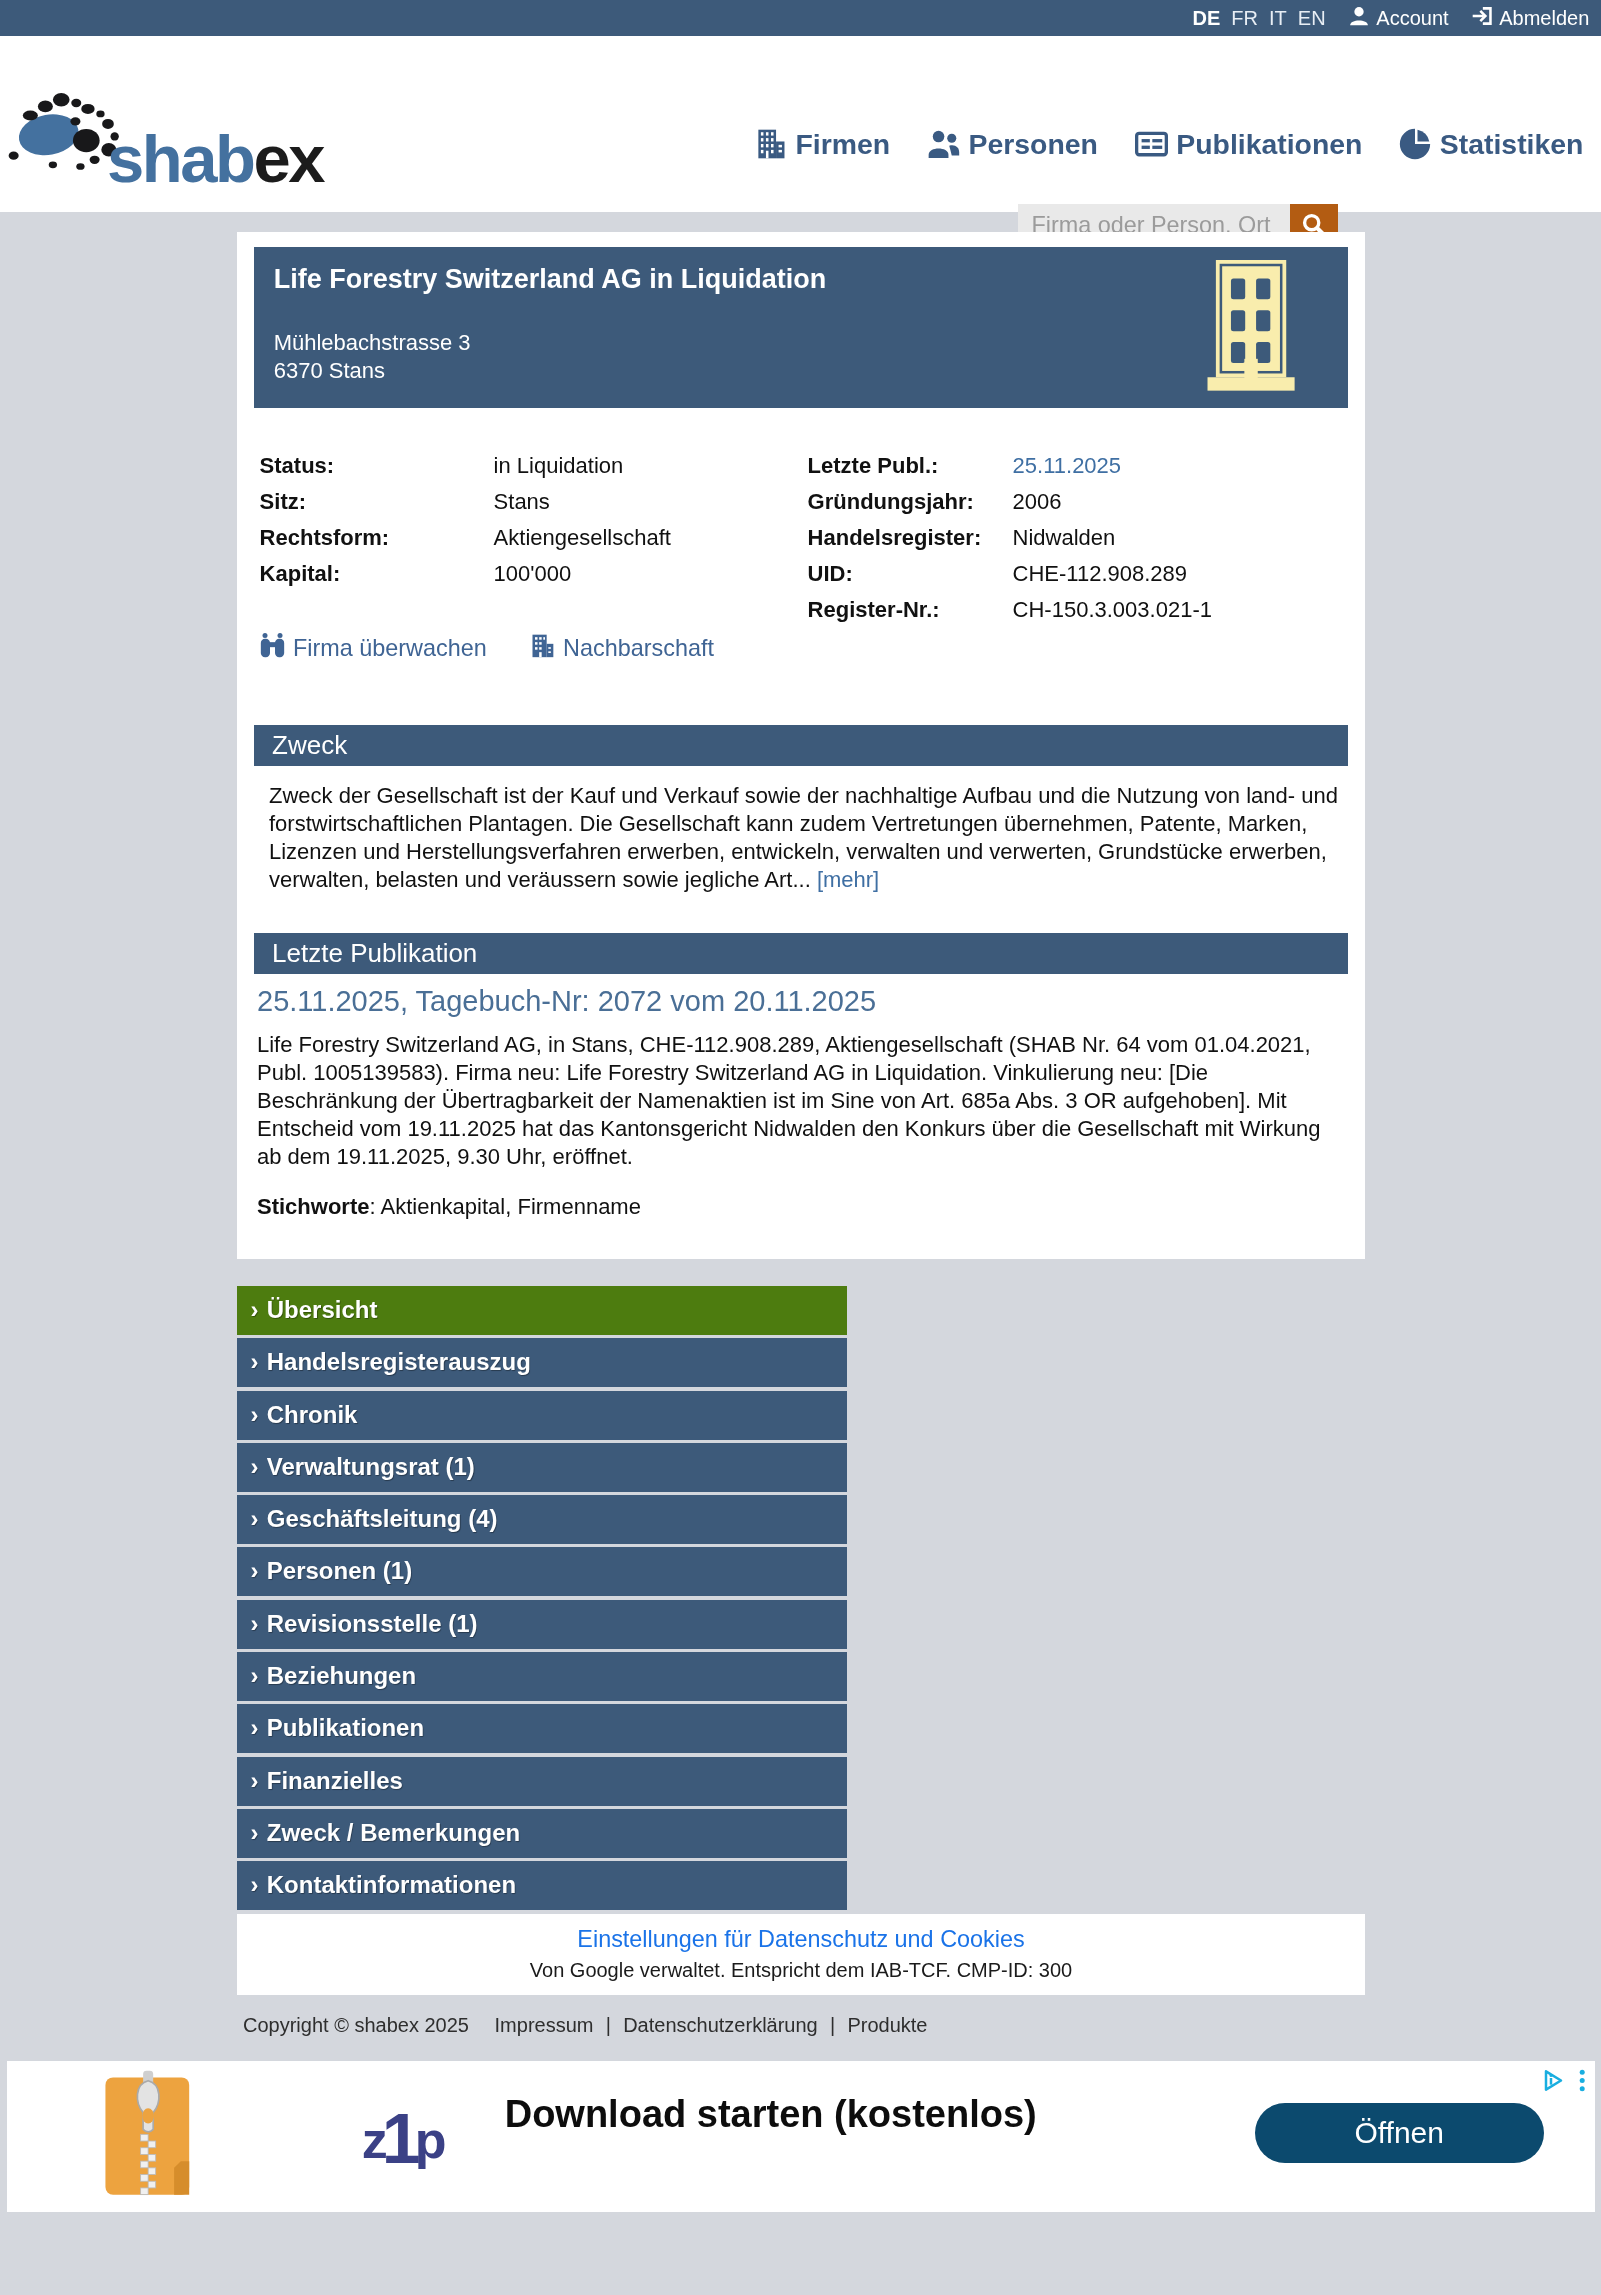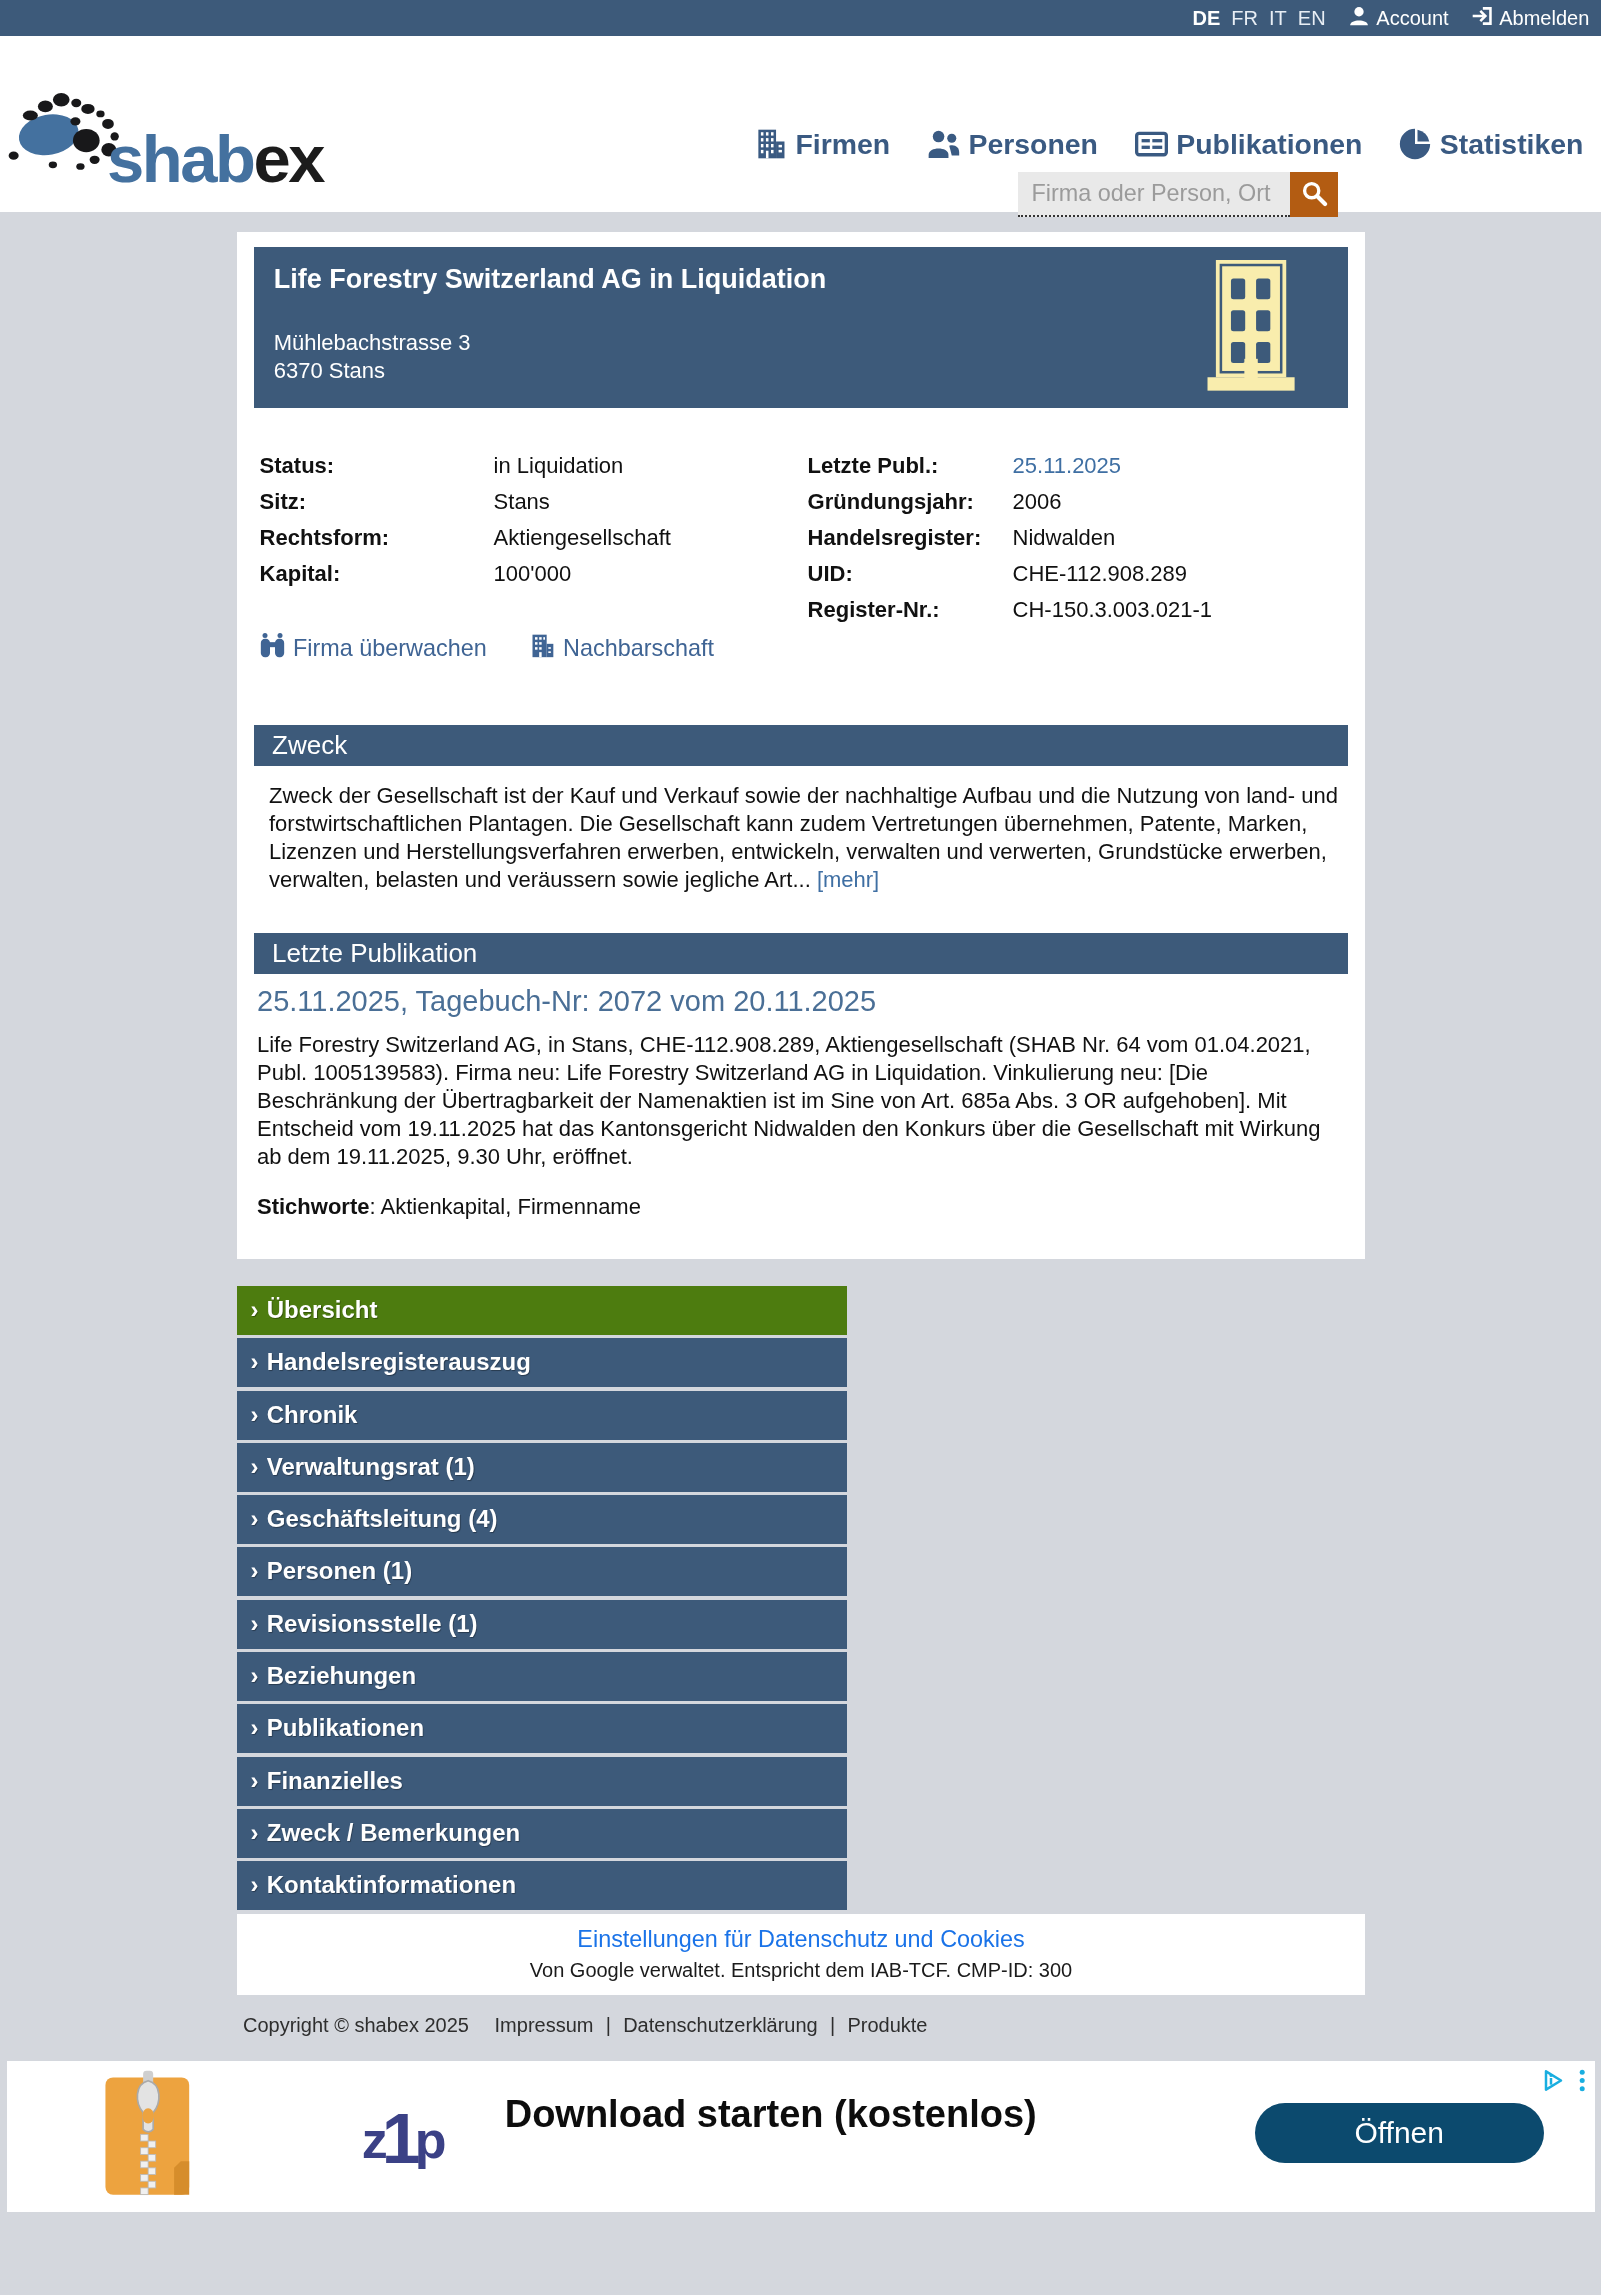--- a/index.html
+++ b/index.html
@@ -16,21 +16,21 @@
   .topbtn { display:flex; align-items:center; gap:6.7px; cursor:pointer; }
 
   
   .header { position:absolute; top:36px; left:0; width:100%; height:176px; background:#fff; }
   .logo { position:absolute; left:5px; top:42px; width:385px; height:109px; }
   .logo-text { position:absolute; left:102px; top:42px; font-size:67px; font-weight:bold; letter-spacing:-2.5px;text-align:center; }
   .logo-blue { color:#44719f; }
   .logo-black { color:#1c1c1c; }
   .nav { position:absolute; top:92px; right:17.6px; display:flex; gap:37px; }
   .nav-item { display:flex; align-items:flex-start; gap:8.4px; color:#3a5a82; font-size:28.4px; font-weight:bold; cursor:pointer; }
-  .searchbar { position:absolute; top:136px; right:263px; display:flex; }
+  .searchbar { position:absolute; top:168px; right:263px; display:flex; }
   .searchbar input { width:272px; height:45px; background:#e9e9e9; border:none; border-bottom:2.5px dotted #333;
                      font-size:23.4px; color:#444; padding:0 13.4px; font-family:"Liberation Sans",sans-serif; outline:none; }
   .searchbar input::placeholder { color:#9b9b9b; }
   .search-btn { width:48px; height:45px; background:#b35c12; border:none; cursor:pointer;
                 display:flex; align-items:center; justify-content:center; }
 
   
   .card { position:absolute; left:237px; top:232px; width:1128px; height:1027px; background:#fff; }
   .hero { position:absolute; left:16.7px; top:15px; right:16.7px; height:161px; background:#3d5a7a; color:#fff; }
   .hero h1 { position:absolute; left:20px; top:16.7px; font-size:27px; font-weight:bold; }

